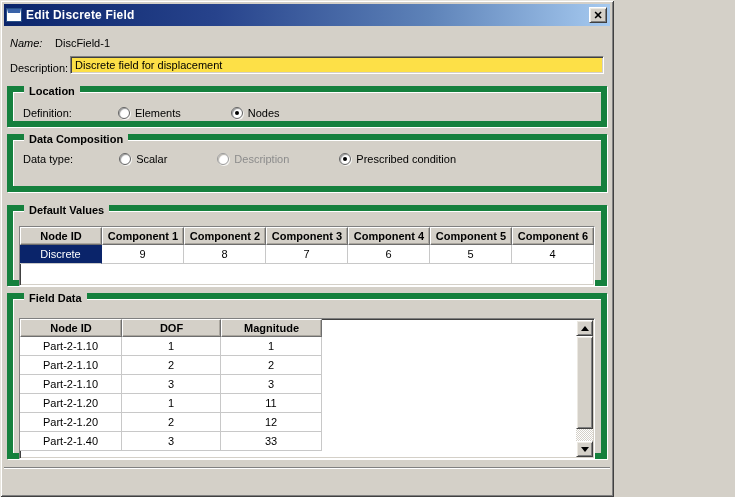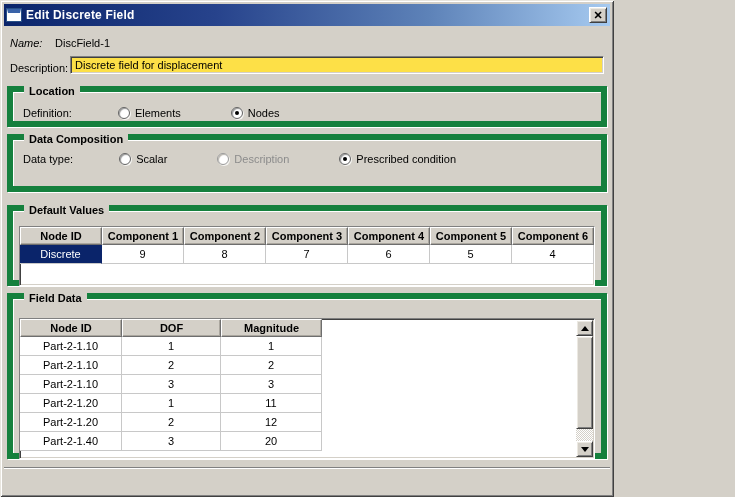--- a/index.html
+++ b/index.html
@@ -257,21 +257,21 @@
           <td>11</td>
         </tr>
         <tr>
           <td>Part-2-1.20</td>
           <td>2</td>
           <td>12</td>
         </tr>
         <tr>
           <td>Part-2-1.40</td>
           <td>3</td>
-          <td>20</td>
+          <td>33</td>
         </tr>
       </tbody>
         </table>
       <div class="scrollbar">
         <div class="sb-btn">
             <div class="arr-up"></div>
           </div>
         <div class="sb-track">
           <div class="sb-thumb"></div>
         </div>

